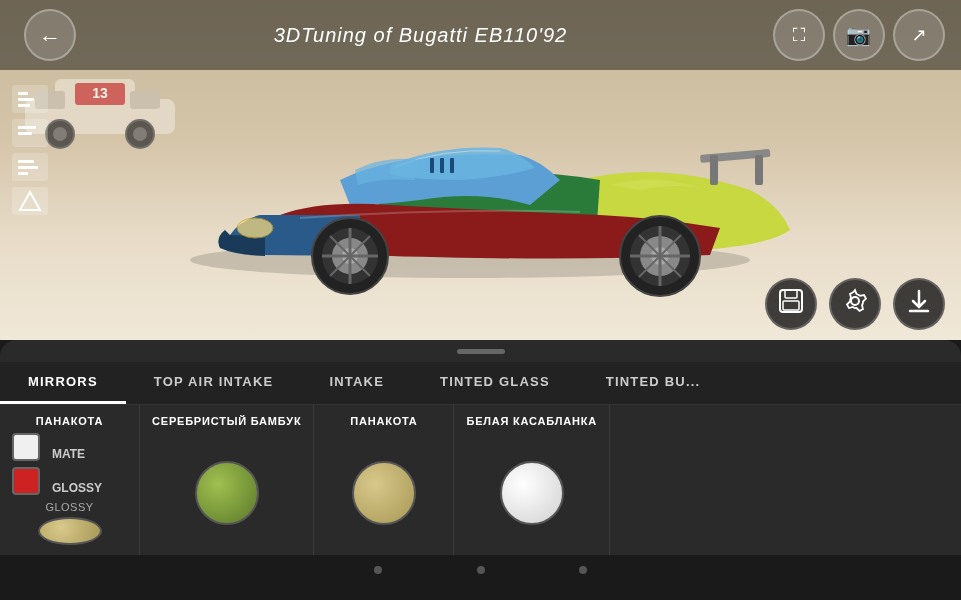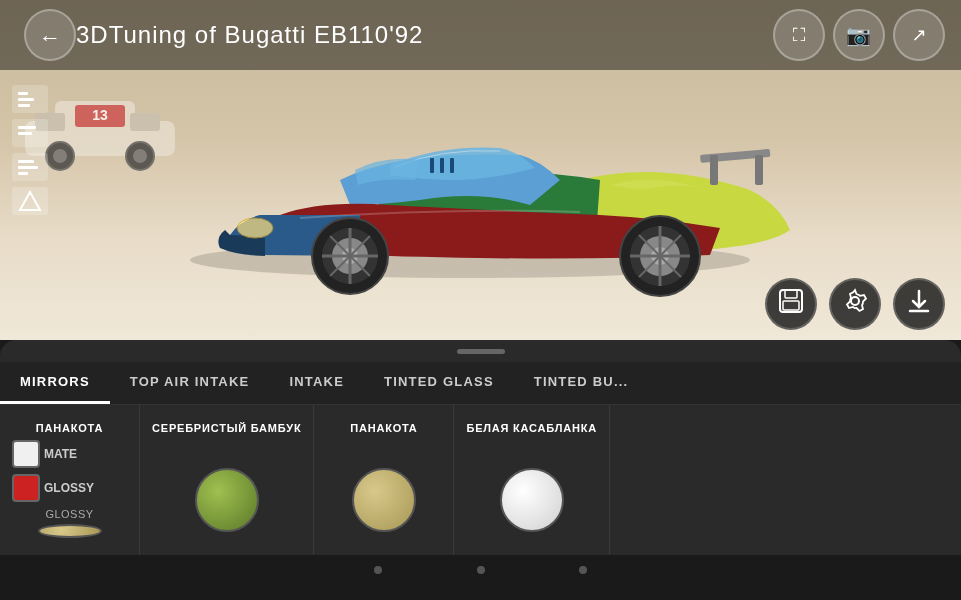--- a/index.html
+++ b/index.html
@@ -29,24 +29,26 @@
       background: rgba(0,0,0,0.45);
       display: flex;
       align-items: center;
       justify-content: space-between;
       padding: 0 16px;
       z-index: 10;
     }
 
     .header-title {
       color: #fff;
-      font-size: 24px;
+      font-size: 20px;
+      font-style: italic;
       font-weight: 400;
       letter-spacing: 1px;
       flex: 1;
+      text-align: center;
     }
 
     .header-btn {
       width: 52px;
       height: 52px;
       border-radius: 50%;
       background: rgba(255,255,255,0.15);
       border: 2px solid rgba(255,255,255,0.3);
       display: flex;
       align-items: center;
@@ -137,21 +139,21 @@
       display: flex;
       overflow-x: auto;
       border-bottom: 1px solid #333;
       scrollbar-width: none;
     }
 
     .parts-tabs::-webkit-scrollbar { display: none; }
 
     .tab-item {
       flex-shrink: 0;
-      padding: 12px 20px;
+      padding: 12px 28px;
       color: #ccc;
       font-size: 13px;
       font-weight: 700;
       letter-spacing: 1.2px;
       cursor: pointer;
       border-bottom: 3px solid transparent;
       white-space: nowrap;
     }
 
     .tab-item.active {
@@ -166,21 +168,21 @@
       display: flex;
       overflow-x: auto;
       scrollbar-width: none;
     }
 
     .color-area::-webkit-scrollbar { display: none; }
 
     .color-column {
       flex-shrink: 0;
       min-width: 140px;
-      padding: 17px 12px;
+      padding: 10px 12px;
       border-right: 1px solid #3a3a3a;
       display: flex;
       flex-direction: column;
       align-items: flex-start;
     }
 
     .color-label {
       color: #fff;
       font-size: 11px;
       font-weight: 700;
@@ -203,22 +205,22 @@
       width: 64px;
       height: 64px;
       border-radius: 50%;
       border: 2px solid #555;
       cursor: pointer;
       margin: 0 auto;
     }
 
     .color-row {
       display: flex;
-      align-items: center;
-      gap: 4px;
+      align-items: flex-end;
+      gap: 12px;
       margin-bottom: 6px;
       width: 100%;
     }
 
     .finish-swatch {
       width: 28px;
       height: 28px;
       border-radius: 4px;
       border: 2px solid #666;
       cursor: pointer;
@@ -254,21 +256,21 @@
       left: 100px;
       top: 60px;
       width: 750px;
       height: 260px;
     }
 
     
     .race-car-container {
       position: absolute;
       left: 5px;
-      top: 81px;
+      top: 59px;
       opacity: 0.75;
       text-align: center;
     }
   </style>
 </head>
 <body>
 
 <div class="viewer-area">
 
   <div class="header-bar">

